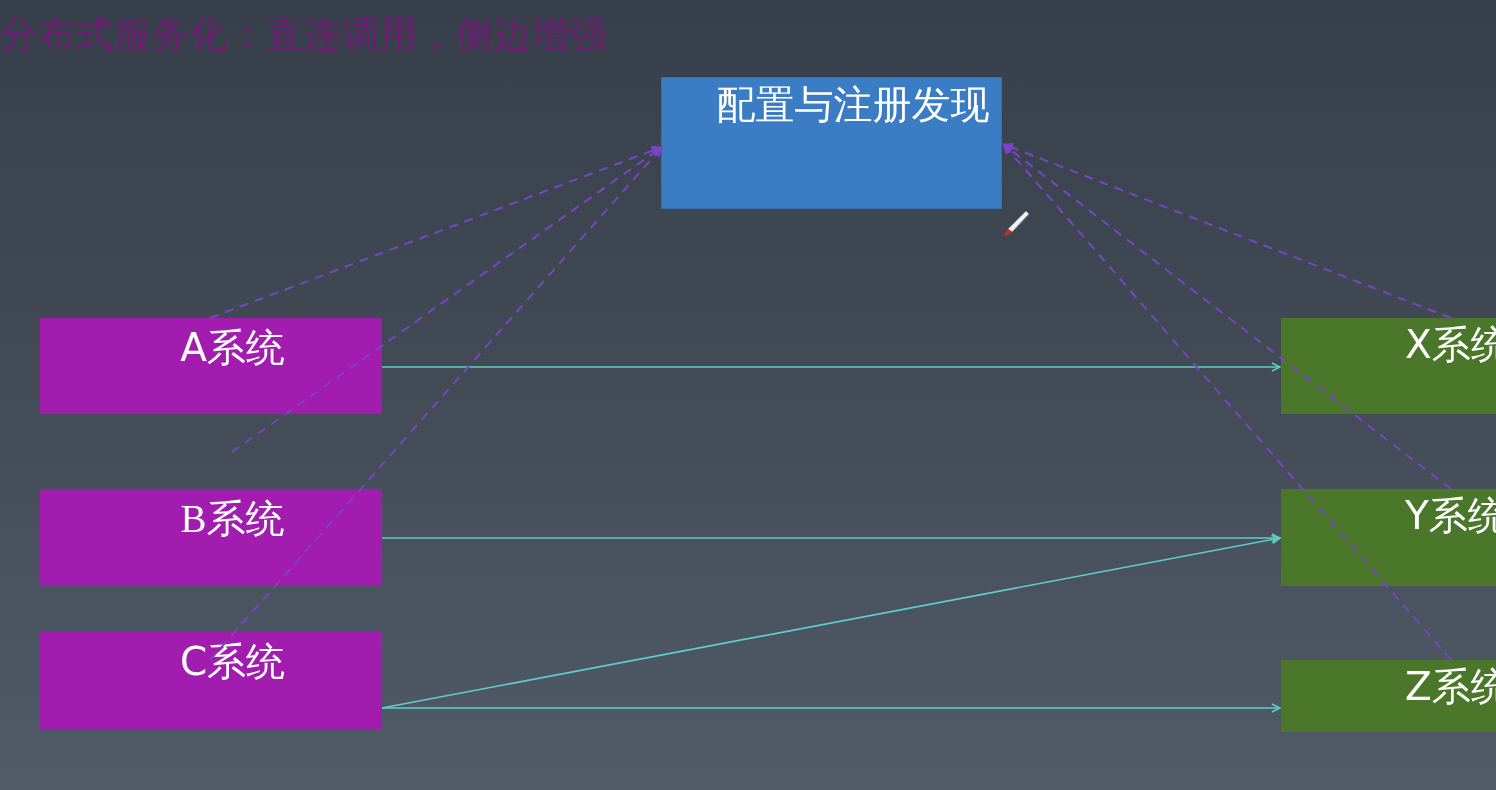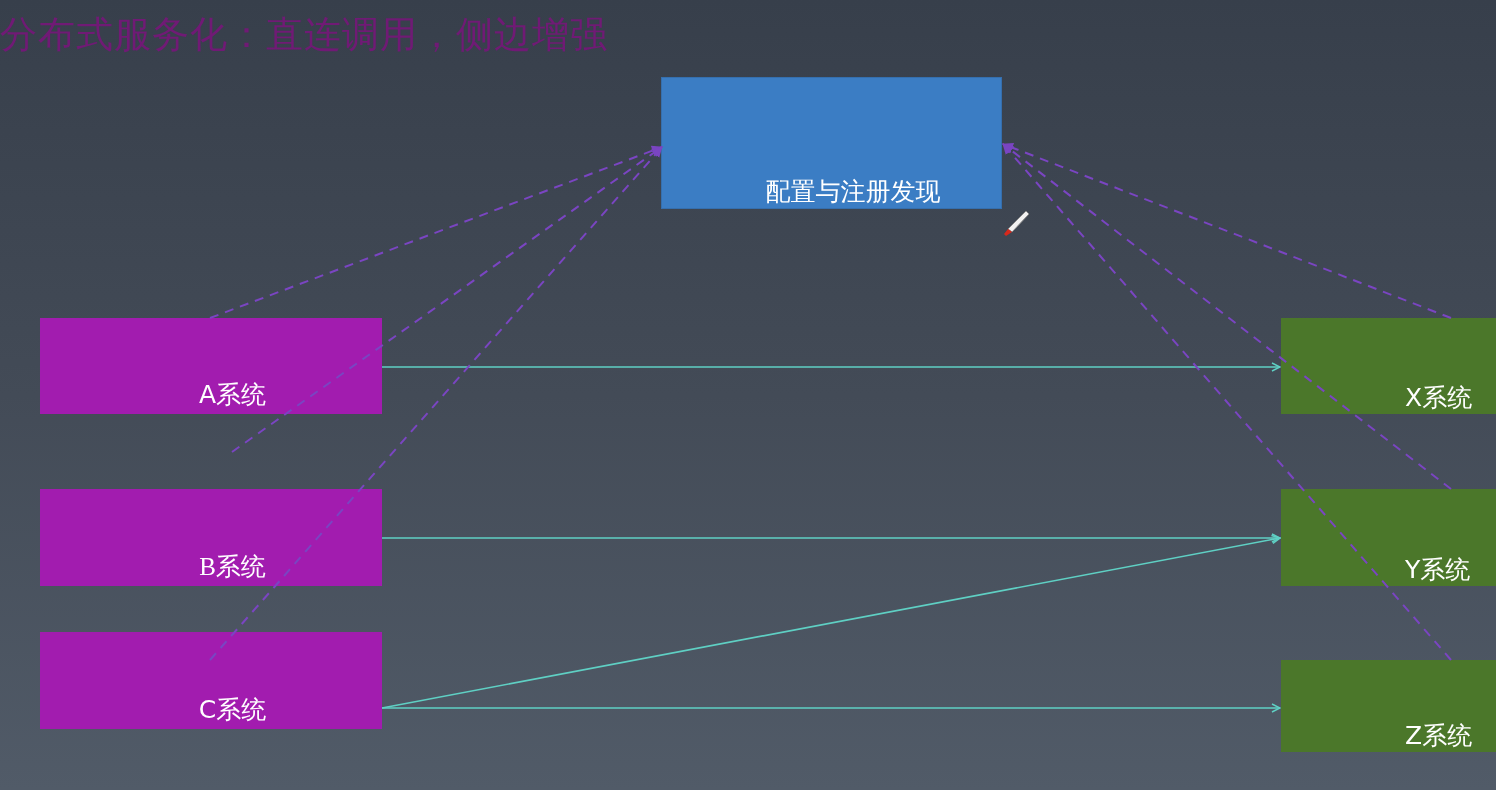--- a/index.html
+++ b/index.html
@@ -7,22 +7,22 @@
     width: 1496px; height: 790px; overflow: hidden; position: relative;
     background: linear-gradient(180deg, #373f4b 0%, #434b57 50%, #515b68 100%);
     font-family: "DejaVu Sans", "Liberation Sans", sans-serif;
   }
   .title {
     position: absolute; left: 0; top: 10px;
     font-size: 37px; color: #701a75; letter-spacing: 1px; white-space: nowrap;
   }
   svg.edges { position: absolute; left: 0; top: 0; width: 1496px; height: 790px; z-index: 2; pointer-events: none; }
   .node {
-    position: absolute; display: flex; align-items: flex-end; justify-content: center;
-    color: #ffffff; font-size: 25px; box-sizing: border-box; z-index: 1; padding-left: 43px;
+    position: absolute; display: flex; align-items: flex-start; justify-content: center;
+    color: #ffffff; font-size: 39px; box-sizing: border-box; z-index: 1; padding-left: 43px;
   }
   .node.blue { background: #a21caf; border: 3px solid #a21caf; }
   .node.registry { background: #3b7dc4; border: 1px solid #356fae; }
   .node.green { background: #4b772a; justify-content: flex-end; padding-right: 0; }
   .node.green span { position: absolute; left: 124px; white-space: nowrap; }
   .cursor { position: absolute; left: 1002px; top: 208px; width: 28px; height: 30px; z-index: 3; }
 </style>
 </head>
 <body>
 
@@ -41,21 +41,21 @@
 <div class="node blue" style="left:40px; top:632px; width:342px; height:97px;">
   <span>C系统</span>
 </div>
 
 <div class="node green" style="left:1281px; top:318px; width:215px; height:96px;">
   <span>X系统</span>
 </div>
 <div class="node green" style="left:1281px; top:489px; width:246px; height:97px;">
   <span>Y系统</span>
 </div>
-<div class="node green" style="left:1281px; top:660px; width:215px; height:92px;">
+<div class="node green" style="left:1281px; top:660px; width:215px; height:72px;">
   <span>Z系统</span>
 </div>
 
 <svg class="edges" viewBox="0 0 1496 790">
   <defs>
     <marker id="arrow-teal" markerWidth="10" markerHeight="10" refX="9" refY="5" orient="auto" markerUnits="userSpaceOnUse">
       <path d="M1,1 L9,5 L1,9" fill="none" stroke="#5fd0c4" stroke-width="1.5"></path>
     </marker>
     <marker id="arrow-purple" markerWidth="12" markerHeight="12" refX="10" refY="6" orient="auto" markerUnits="userSpaceOnUse">
       <path d="M0,1 L11,6 L0,11 Z" fill="#7a45c2"></path>

